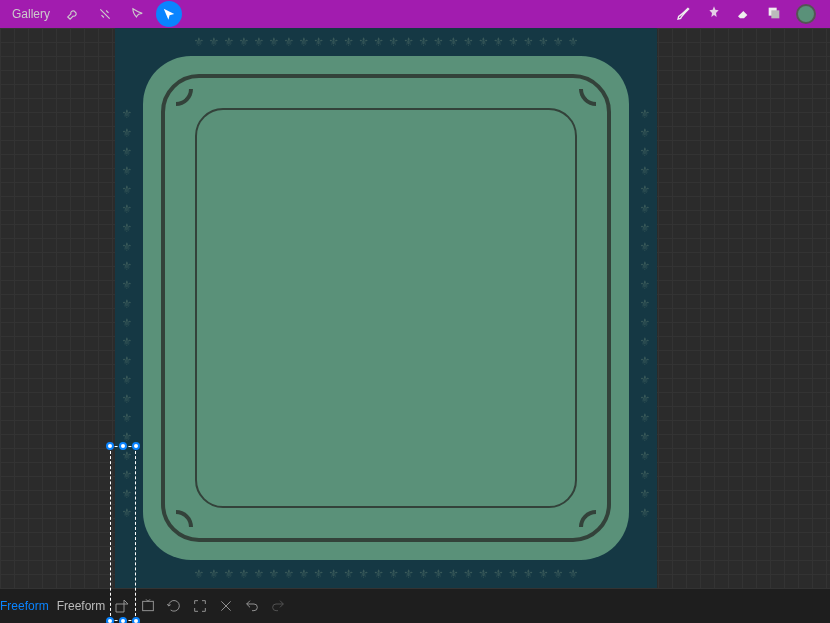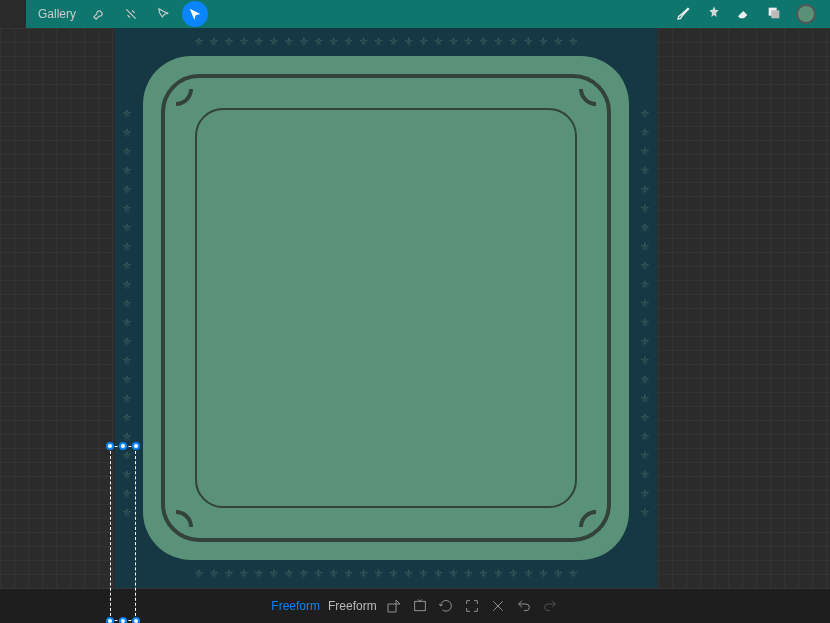--- a/index.html
+++ b/index.html
@@ -1,18 +1,18 @@
 <!DOCTYPE html>
 <html><head>
 <meta charset="utf-8">
 <style>
   * { box-sizing: border-box; margin: 0; padding: 0; }
   html, body { width: 830px; height: 623px; overflow: hidden; font-family: -apple-system, Helvetica, Arial, sans-serif; background: #1a1a1a; }
   .app { width: 830px; height: 623px; display: flex; flex-direction: column; background: #2a2a2a; }
-  .topbar { height: 28px; background: #0f766e; display: flex; align-items: center; padding: 0 8px; color: #ddd; font-size: 12px; margin-left: 26px; }
+  .topbar { height: 28px; background: #a21caf; display: flex; align-items: center; padding: 0 8px; color: #ddd; font-size: 12px; }
   .topbar-left { display: flex; align-items: center; gap: 6px; }
   .gallery-link { color: #ccc; padding: 0 4px; cursor: pointer; }
   .tool-btn { width: 26px; height: 26px; display: flex; align-items: center; justify-content: center; border-radius: 13px; }
   .tool-btn.active { background: #0a84ff; }
   .tool-btn svg { width: 14px; height: 14px; }
   .spacer { flex: 1; }
   .topbar-right { display: flex; align-items: center; gap: 14px; padding-right: 6px; }
   .color-swatch { width: 20px; height: 20px; border-radius: 10px; background: #5a9179; border: 2px solid #555; }
   .canvas-area { flex: 1; position: relative; background: #2b2b2b;
     background-image:
@@ -32,21 +32,21 @@
   .fleur-row { position: absolute; display: flex; gap: 3px; }
   .fleur-row.top { left: 78px; right: 78px; top: 6px; justify-content: space-between; }
   .fleur-row.bottom { left: 78px; right: 78px; bottom: 6px; justify-content: space-between; }
   .fleur-col { position: absolute; display: flex; flex-direction: column; gap: 3px; justify-content: space-between; }
   .fleur-col.left-side { top: 78px; bottom: 78px; left: 6px; }
   .fleur-col.right-side { top: 78px; bottom: 78px; right: 6px; }
   .fleur { width: 12px; height: 16px; color: #3a5a5a; font-size: 12px; line-height: 16px; text-align: center; }
   
   .marquee { position: absolute; border: 1px dashed #fff; pointer-events: none; }
   .handle { position: absolute; width: 8px; height: 8px; background: #fff; border: 2px solid #0a84ff; border-radius: 50%; }
-  .bottombar { height: 34px; background: #1e1e1e; display: flex; align-items: center; justify-content: center; gap: 8px; color: #bbb; font-size: 12px; }
+  .bottombar { height: 34px; background: #1e1e1e; display: flex; align-items: center; gap: 8px; color: #bbb; font-size: 12px; }
   .bottombar .mode { cursor: pointer; }
   .bottombar .mode.active { color: #0a84ff; }
   .bb-icon { width: 18px; height: 18px; display: flex; align-items: center; justify-content: center; }
   .bb-icon svg { width: 16px; height: 16px; stroke: #999; fill: none; stroke-width: 1.4; }
   .bb-icon.disabled svg { stroke: #555; }
   .topbar-right svg { width: 16px; height: 16px; }
 </style>
 </head>
 <body>
 

